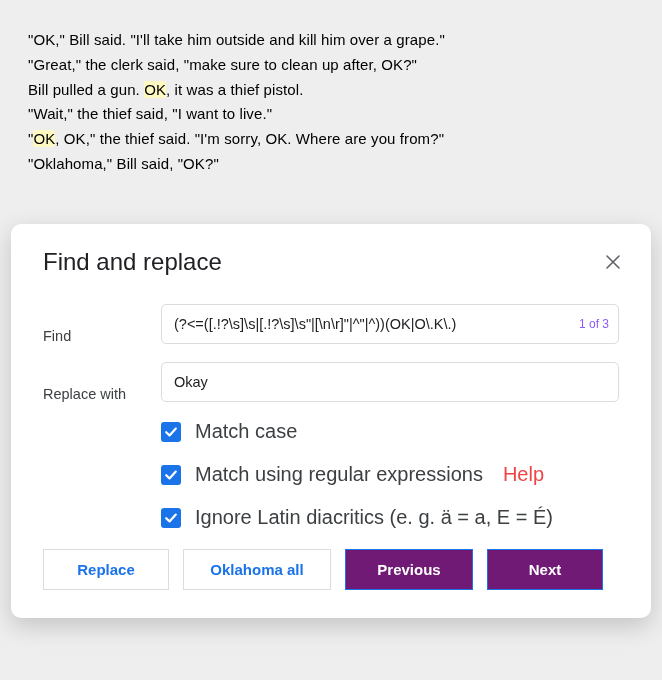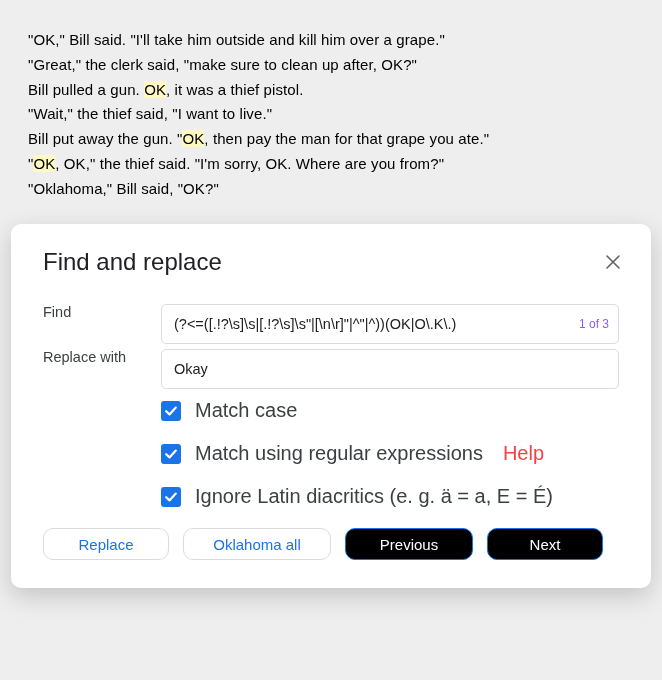--- a/index.html
+++ b/index.html
@@ -48,22 +48,22 @@
     border: none;
     cursor: pointer;
     padding: 4px;
     color: #5f6368;
     margin-top: 2px;
     margin-right: -6px;
   }
   .close-btn svg { display: block; }
   .form-row {
     display: flex;
-    align-items: flex-start;
-    margin-bottom: 5px;
+    align-items: flex-end;
+    margin-bottom: 18px;
   }
   .form-row .label {
     width: 118px;
     font-size: 14.5px;
     color: #3c4043;
   }
   .input-wrap {
     flex: 1;
     position: relative;
   }
@@ -117,56 +117,55 @@
     text-decoration: none;
     margin-left: 20px;
     cursor: pointer;
   }
   .button-row {
     display: flex;
     gap: 14px;
     margin-top: 18px;
   }
   .btn {
-    height: 32px;
-    border-radius: 10px;
+    height: 41px;
+    border-radius: 0;
     font-size: 15px;
     font-family: "Google Sans", "Segoe UI", Arial, sans-serif;
-    font-weight: 400;
+    font-weight: 700;
     cursor: pointer;
     display: flex;
     align-items: center;
     justify-content: center;
     padding: 0 22px;
   }
   .btn.outline {
     background: #fff;
     border: 1px solid #dadce0;
     color: #1a73e8;
   }
   .btn.primary {
-    background: #000000;
+    background: #701a75;
     border: 1px solid #1a73e8;
     color: #fff;
     text-align: right;
   }
   .btn.replace { width: 126px; }
   .btn.replaceall { width: 148px; }
   .btn.prev { width: 128px; }
   .btn.next { width: 116px; }
 </style>
 </head>
 <body>
 
 <div class="doc-area">
   <div><span>"OK," Bill said. "I'll take him outside and kill him over a grape."</span></div>
   <div><span>"Great," the clerk said, "make sure to clean up after, OK?"</span></div>
   <div><span>Bill pulled a gun. </span><span class="hl">OK</span><span>, it was a thief pistol.</span></div>
   <div><span>"Wait," the thief said, "I want to live."</span></div>
-  <div><span>Bill put away the gun. "</span><span class="hl">OK</span><span>, then pay the man for that grape you ate."</span></div>
   <div><span>"</span><span class="hl">OK</span><span>, OK," the thief said. "I'm sorry, OK. Where are you from?"</span></div>
   <div><span>"Oklahoma," Bill said, "OK?"</span></div>
 </div>
 
 <div class="dialog">
   <div class="dialog-header">
     <div class="dialog-title">Find and replace</div>
     <button class="close-btn">
       <span>
         <svg width="16" height="16" viewBox="0 0 16 16">

